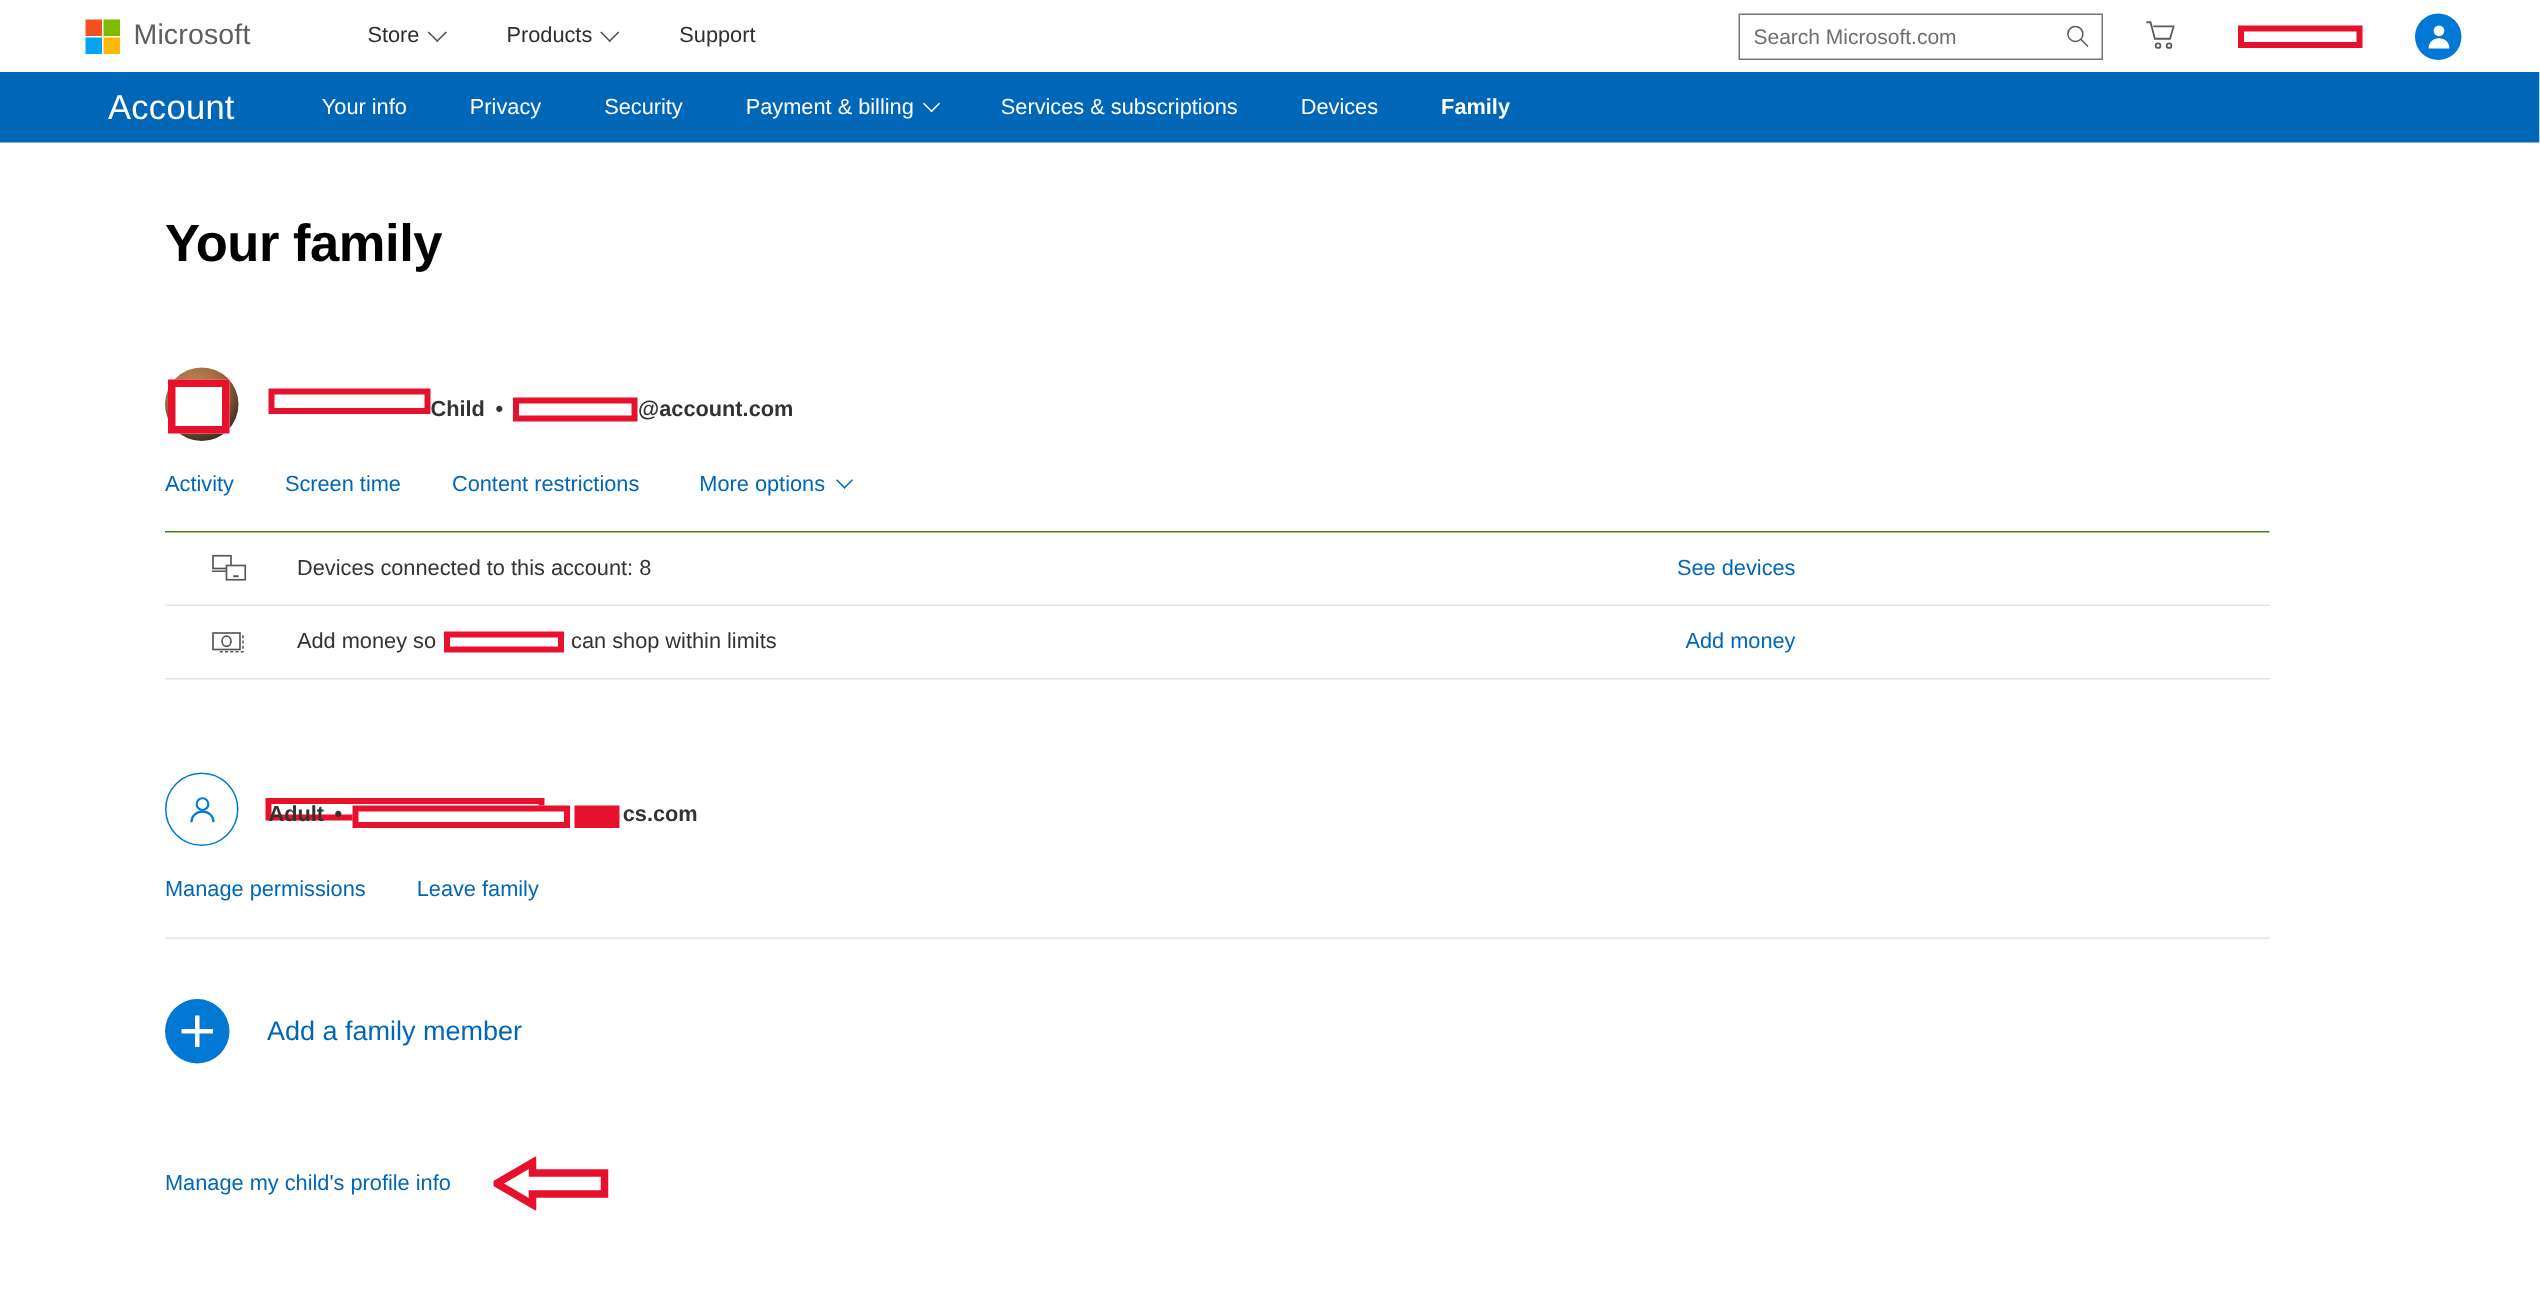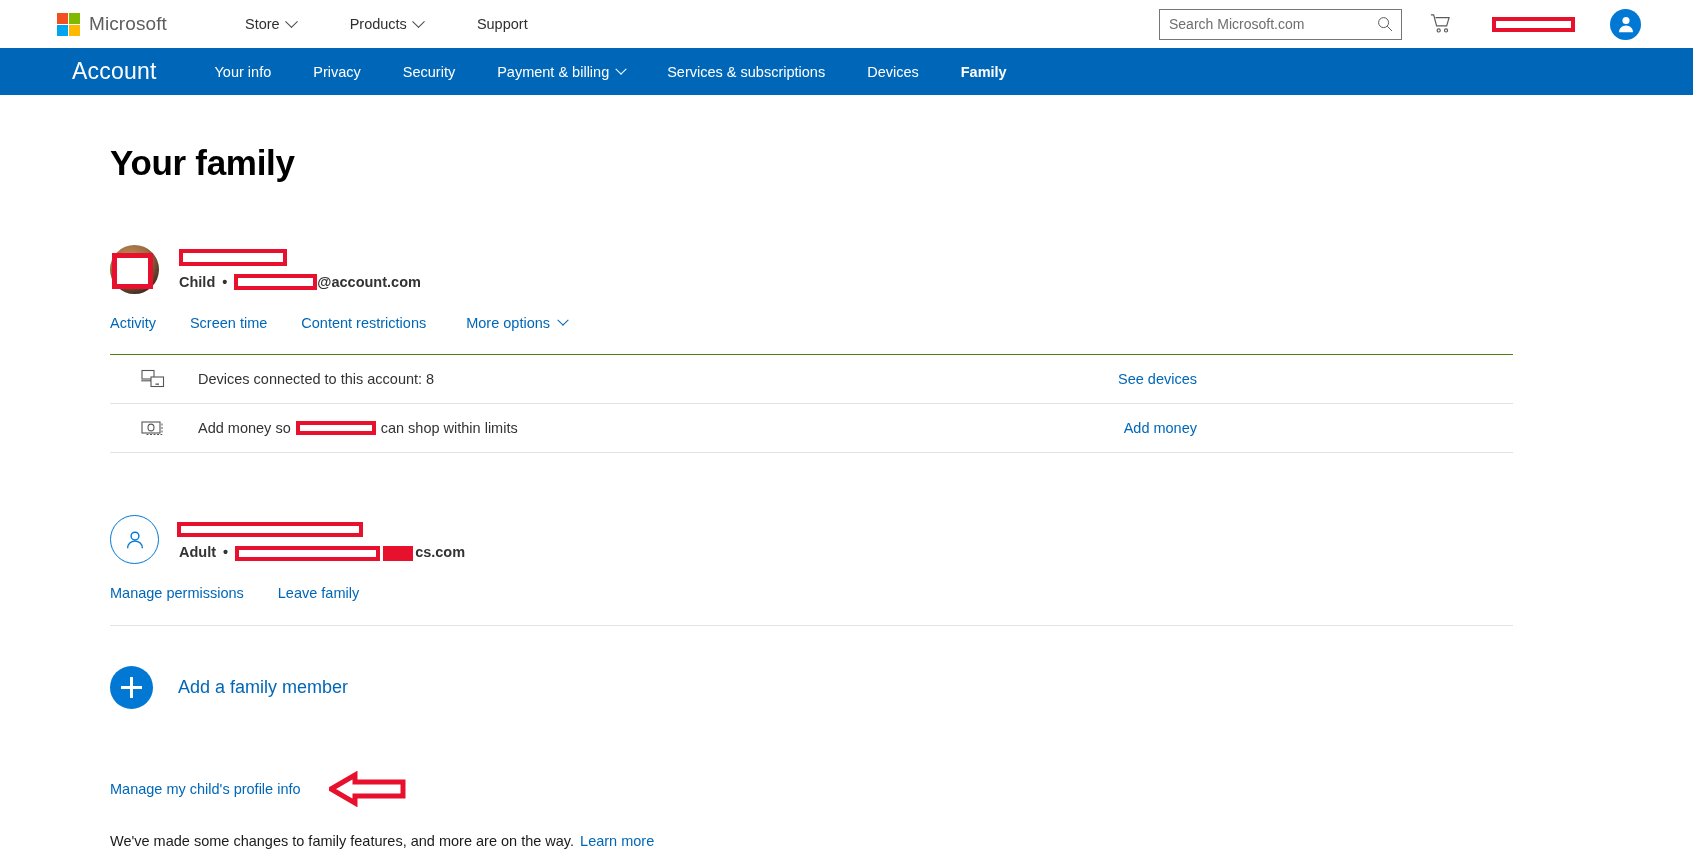--- a/index.html
+++ b/index.html
@@ -40,21 +40,21 @@
   .ms-wordmark {
     font-size: 19px;
     color: #5e5e5e;
     letter-spacing: 0.1px;
     white-space: nowrap;
   }
   .ms-nav {
     display: flex;
     align-items: center;
     margin-left: 57px;
-    gap: 12px;
+    gap: 0px;
   }
   .ms-nav-item {
     display: flex;
     align-items: center;
     gap: 7px;
     font-size: 14.5px;
     color: #2f2f2f;
     padding: 6px 21px;
     cursor: pointer;
     white-space: nowrap;
@@ -201,21 +201,21 @@
     border: 1.6px solid #0078d4;
     flex: none;
     display: flex;
     align-items: center;
     justify-content: center;
     background: #fff;
   }
   .member-text {
     margin-left: 20px;
     display: flex;
-    flex-direction: column;
+    flex-direction: row;
     justify-content: center;
     position: relative;
   }
   .name-row { height: 19px; position: relative; }
   .redact-name {
     background: #ffffff;
     border: 4px solid #e8112d;
     height: 17px;
   }
   .redact-name.child { width: 108px; }
@@ -590,18 +590,14 @@
     <span class="add-member-label">Add a family member</span>
   </div>
 
   <div class="bottom-link-row">
     <a class="bottom-link">Manage my child's profile info</a>
     <svg class="arrow-left" viewBox="0 0 78 36">
       <path d="M2 18 L26 4 L26 11 L74 11 L74 25 L26 25 L26 32 Z" fill="#ffffff" stroke="#e8112d" stroke-width="5" stroke-linejoin="miter"></path>
     </svg>
   </div>
 
-  <div class="footer-note">
-    <span>We've made some changes to family features, and more are on the way.</span>
-    <a>Learn more</a>
-  </div>
 
 </div>
 
 </body></html>

